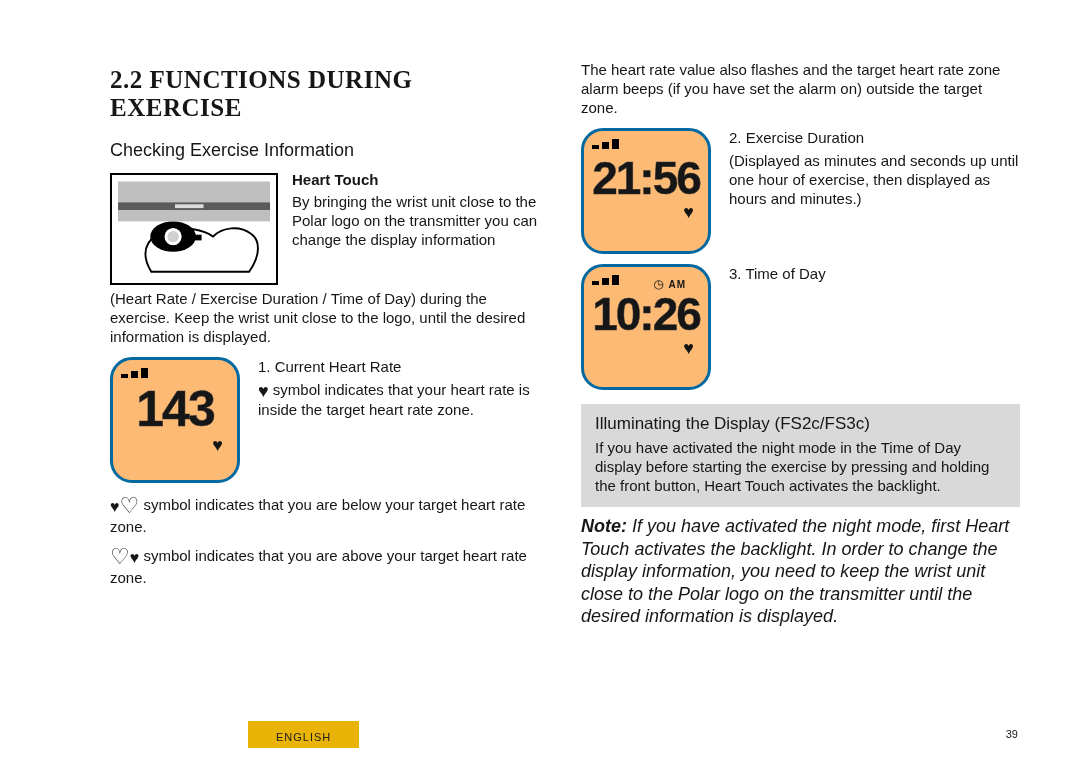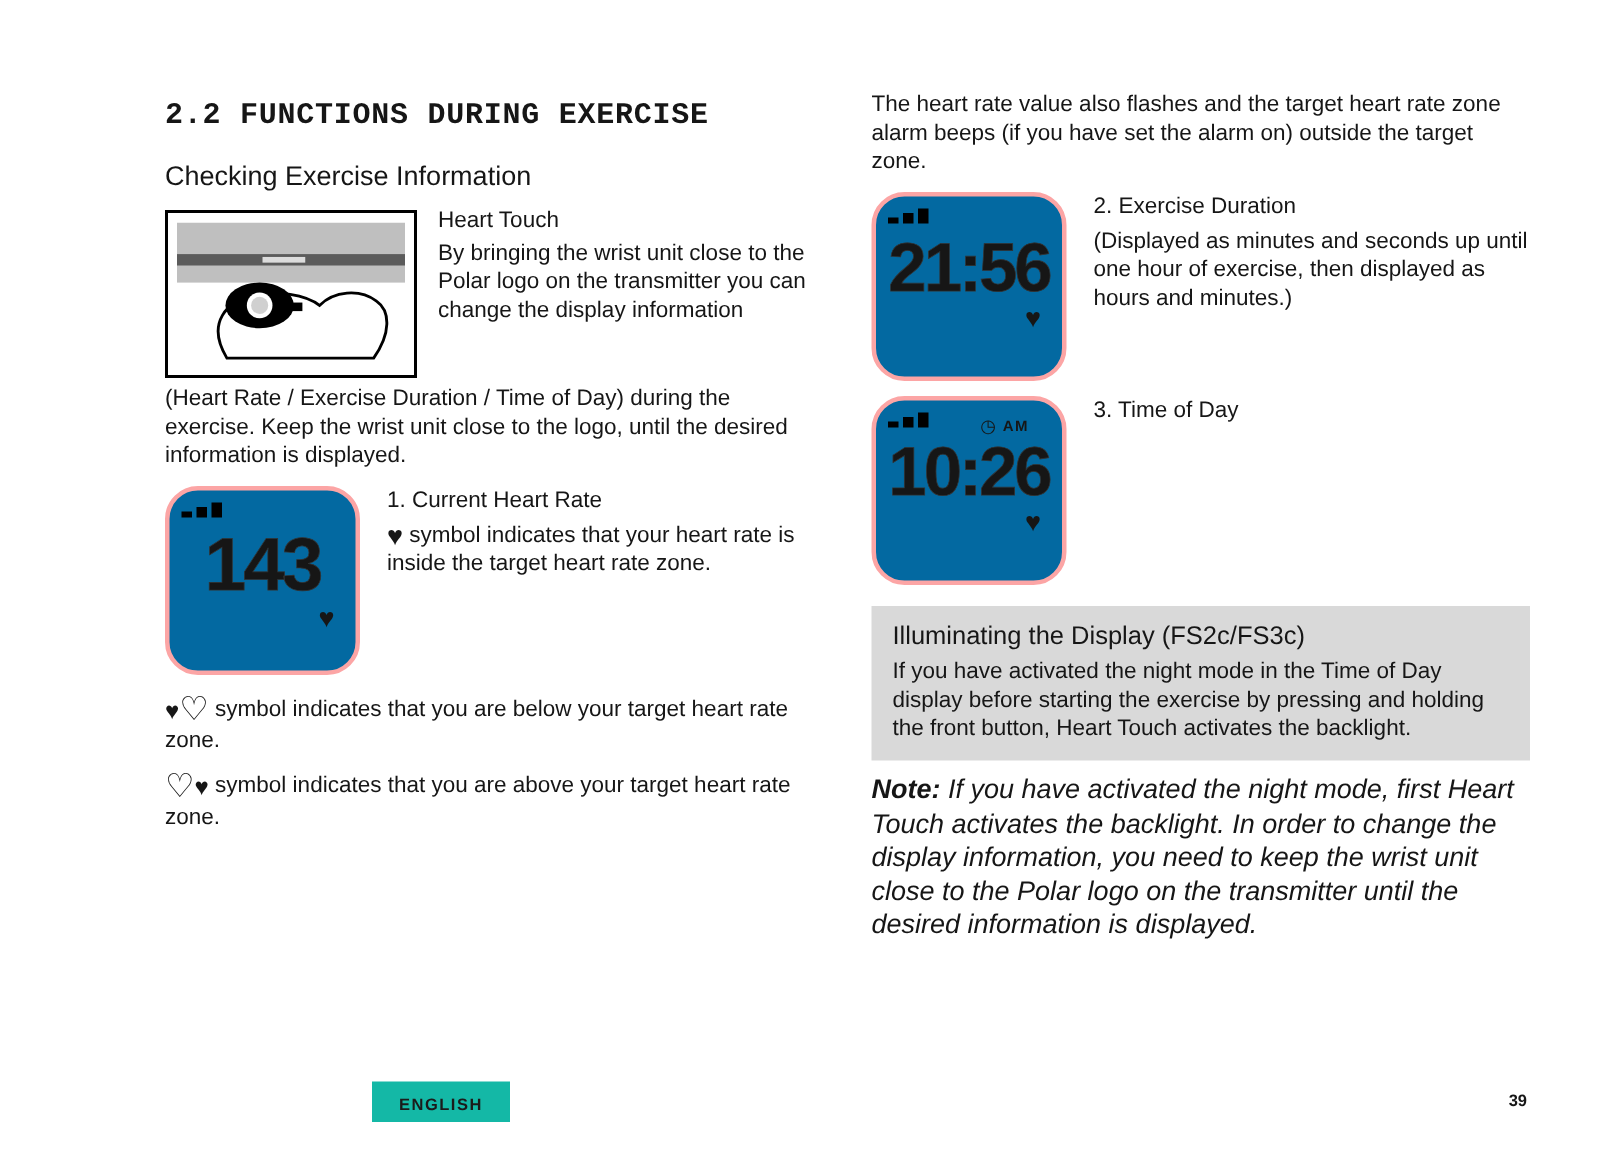--- a/index.html
+++ b/index.html
@@ -18,33 +18,33 @@
   }
   .columns {
     display: flex;
     gap: 32px;
     height: 640px;
   }
   .col {
     width: 440px;
   }
   h1.section {
-    font-family: Liberation Mono, monospace;
+    font-family: Liberation Serif, serif;
     font-weight: 900;
     letter-spacing: 0.5px;
-    font-size: 20px;
+    font-size: 25px;
     margin: 6px 0 18px;
   }
   h2.sub {
     font-weight: 400;
     font-size: 18px;
     margin: 0 0 10px;
   }
   h3.small {
-    font-weight: 400;
+    font-weight: 700;
     font-size: 15px;
     margin: 0 0 4px;
   }
   p, li {
     font-size: 15px;
     line-height: 1.28;
     margin: 0 0 10px;
     font-weight: 400;
   }
   .tight { margin-bottom: 4px; }
@@ -58,26 +58,26 @@
     box-sizing: border-box;
     padding: 6px;
     position: relative;
     background:#fff;
   }
   .clr { clear: both; }
 
   .watch {
     width: 130px;
     height: 126px;
-    border: 3px solid #fca5a5;
+    border: 3px solid #0369a1;
     border-radius: 22px;
     box-sizing: border-box;
     position: relative;
     padding: 8px 8px 4px;
-    background:#0369a1;
+    background:#fdba74;
   }
   .watch .bars {
     display: flex;
     gap: 3px;
     height: 10px;
   }
   .watch .bars span {
     width: 7px;
     background:#000;
     display:inline-block;
@@ -153,34 +153,34 @@
   
   .footer {
     position:absolute;
     left:0; right:0; bottom:18px;
     height: 34px;
   }
   .lang-tab {
     position:absolute;
     left: 248px;
     bottom:0;
-    background:#14b8a6;
+    background:#eab308;
     color:#1b1b1b;
-    font-weight:700;
+    font-weight:400;
     font-stretch: condensed;
     font-size:11px;
     letter-spacing:1px;
-    padding: 10px 18px 5px;
+    padding: 10px 28px 5px;
   }
   .page-num {
     position:absolute;
     right: 62px;
     bottom: 8px;
     font-size:11px;
-    font-weight:700;
+    font-weight:400;
     text-align:center;
   }
 
   
   .fig-small svg { width:100%; height:100%; }
 </style>
 </head>
 <body>
 
 <div class="page">

